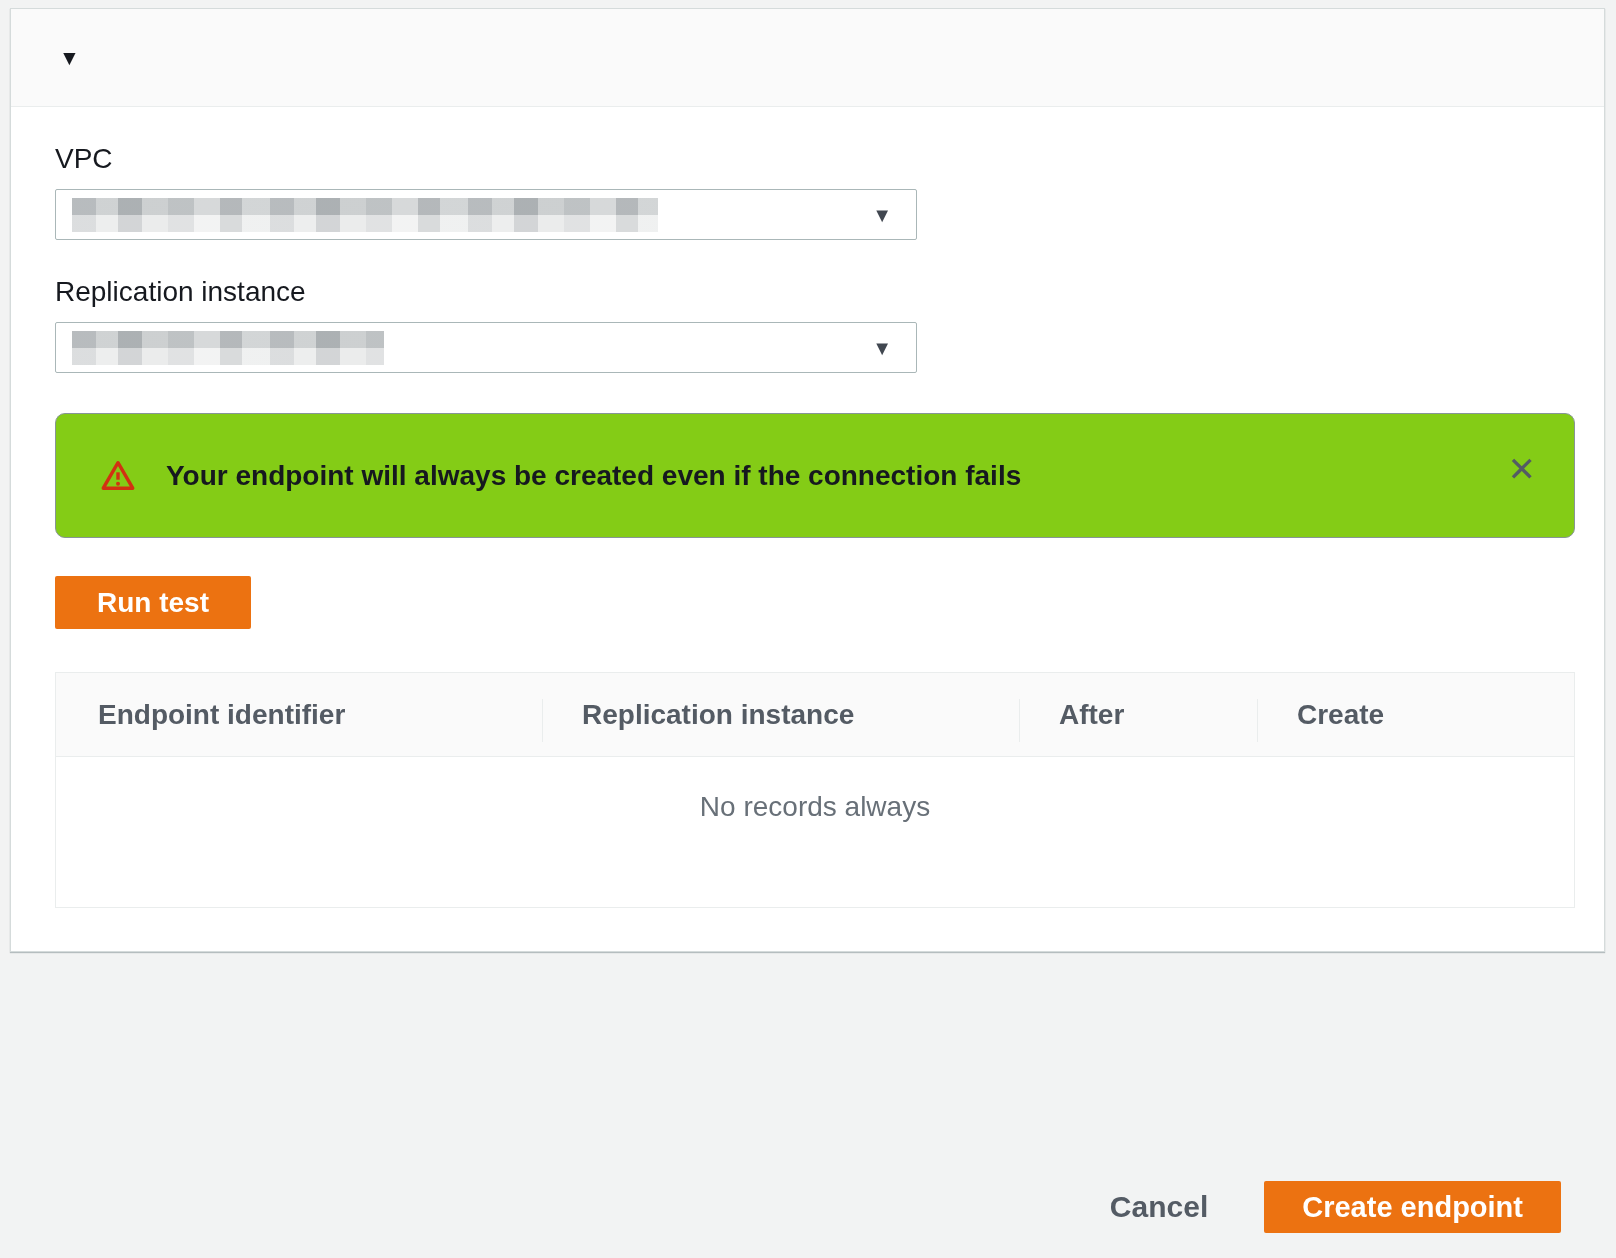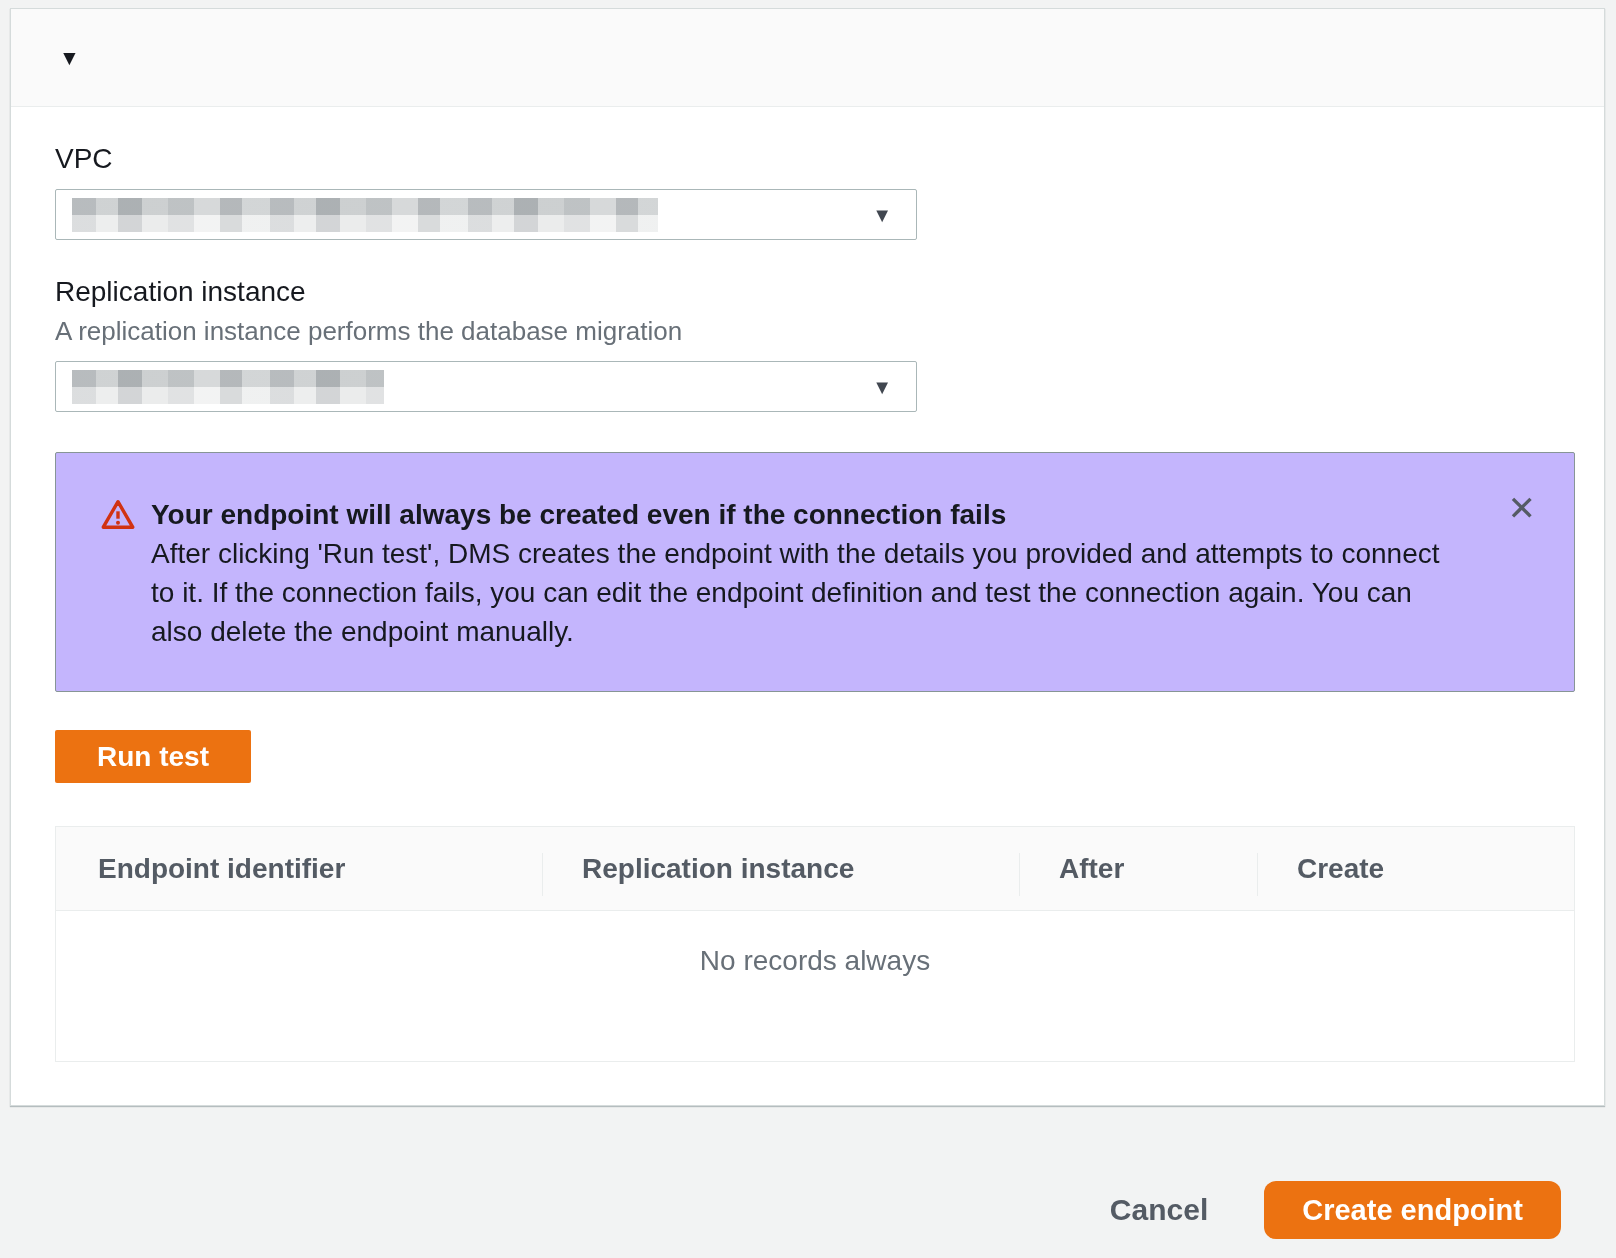--- a/index.html
+++ b/index.html
@@ -55,25 +55,26 @@
       repeating-linear-gradient(90deg, #c6c9cb 0 24px, #e2e4e4 24px 46px, #b8bcbe 46px 70px,
         #dfe1e1 70px 96px, #ced1d2 96px 122px, #ebecec 122px 148px, #c2c5c7 148px 170px, #e6e8e8 170px 198px);
   }
   .mosaic-vpc { width: 586px; }
   .mosaic-ri  { width: 312px; }
 
   
   .alert {
     margin-top: 40px;
     border: 1px solid #879596;
-    border-radius: 2px;
-    background: #c4b5fd;
+    border-radius: 10px;
+    background: #84cc16;
     padding: 42px 90px 40px 44px;
     display: flex; align-items: flex-start;
     position: relative;
+    gap: 15px;
   }
   .alert-icon { flex: 0 0 auto; margin-top: 3px; }
   .alert-content { margin-left: 15px; max-width: 1300px; }
   .alert-title { font-size: 28px; font-weight: bold; color: #16191f; line-height: 39px; }
   .alert-body  { font-size: 28px; color: #16191f; line-height: 39px; }
   .alert-close {
     position: absolute; top: 34px; right: 34px;
     font-size: 34px; color: #545b64; line-height: 1;
     background: none; border: none; cursor: pointer; padding: 4px;
     font-family: "Liberation Sans", sans-serif;
@@ -128,22 +129,22 @@
   .btn-cancel {
     background: none; border: none; cursor: pointer;
     font-family: "Liberation Sans", sans-serif;
     font-size: 30px; font-weight: bold; color: #545b64;
     margin-right: 46px; padding: 0 10px;
   }
   .btn-create {
     background: #ec7211; color: #ffffff;
     font-family: "Liberation Sans", sans-serif;
     font-size: 29px; font-weight: bold;
-    border: none; border-radius: 12px;
-    height: 58px; padding: 0 38px;
+    border: none; border-radius: 2px;
+    height: 52px; padding: 0 38px;
     cursor: pointer;
   }
 </style>
 </head>
 <body>
 
 <div class="card">
 
   <div class="card-header">
     <span class="expander">▼</span>
@@ -151,37 +152,35 @@
 
   <div class="card-body">
 
     <div class="field-label">VPC</div>
     <div class="select">
       <div class="mosaic mosaic-vpc"></div>
       <span class="select-caret">▼</span>
     </div>
 
     <div class="field-label">Replication instance</div>
-    <div class="field-desc">A replication instance performs the database migration</div>
     <div class="select">
       <div class="mosaic mosaic-ri"></div>
       <span class="select-caret">▼</span>
     </div>
 
     <div class="alert">
       <span class="alert-icon">
         <svg width="36" height="34" viewBox="0 0 24 24">
           <path d="M12 2.6 L22.4 20.6 H1.6 Z" fill="none" stroke="#d13212" stroke-width="2.4" stroke-linejoin="round"></path>
           <line x1="12" y1="9.4" x2="12" y2="14.6" stroke="#d13212" stroke-width="2.4"></line>
           <circle cx="12" cy="17.5" r="1.4" fill="#d13212"></circle>
         </svg>
       </span>
       <div class="alert-content">
         <div class="alert-title">Your endpoint will always be created even if the connection fails</div>
-        <div class="alert-body">After clicking 'Run test', DMS creates the endpoint with the details you provided and attempts to connect to it. If the connection fails, you can edit the endpoint definition and test the connection again. You can also delete the endpoint manually.</div>
       </div>
       <button class="alert-close">✕</button>
     </div>
 
     <button class="btn-primary">Run test</button>
 
     <div class="results-table">
       <div class="thead">
         <div class="th col1">Endpoint identifier</div>
         <div class="th col2">Replication instance</div>

